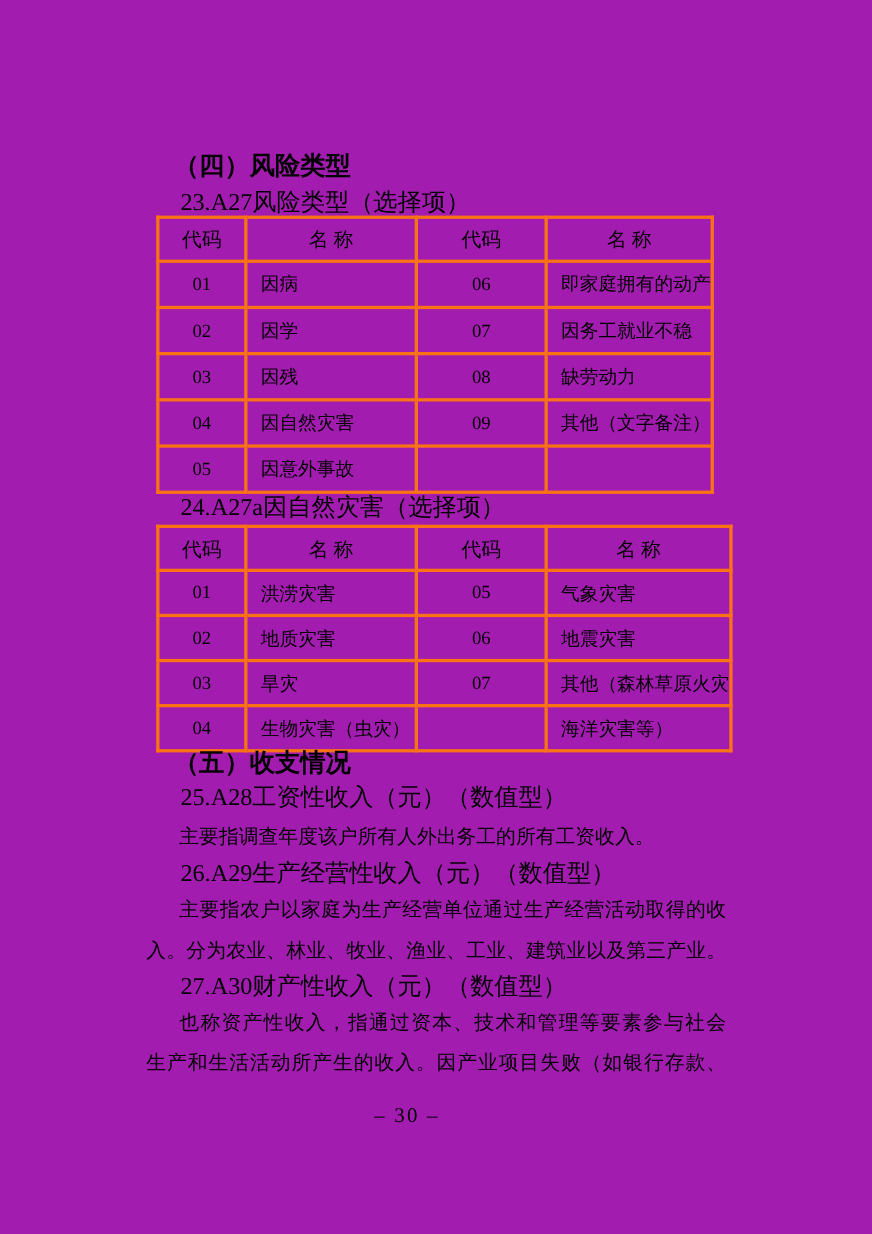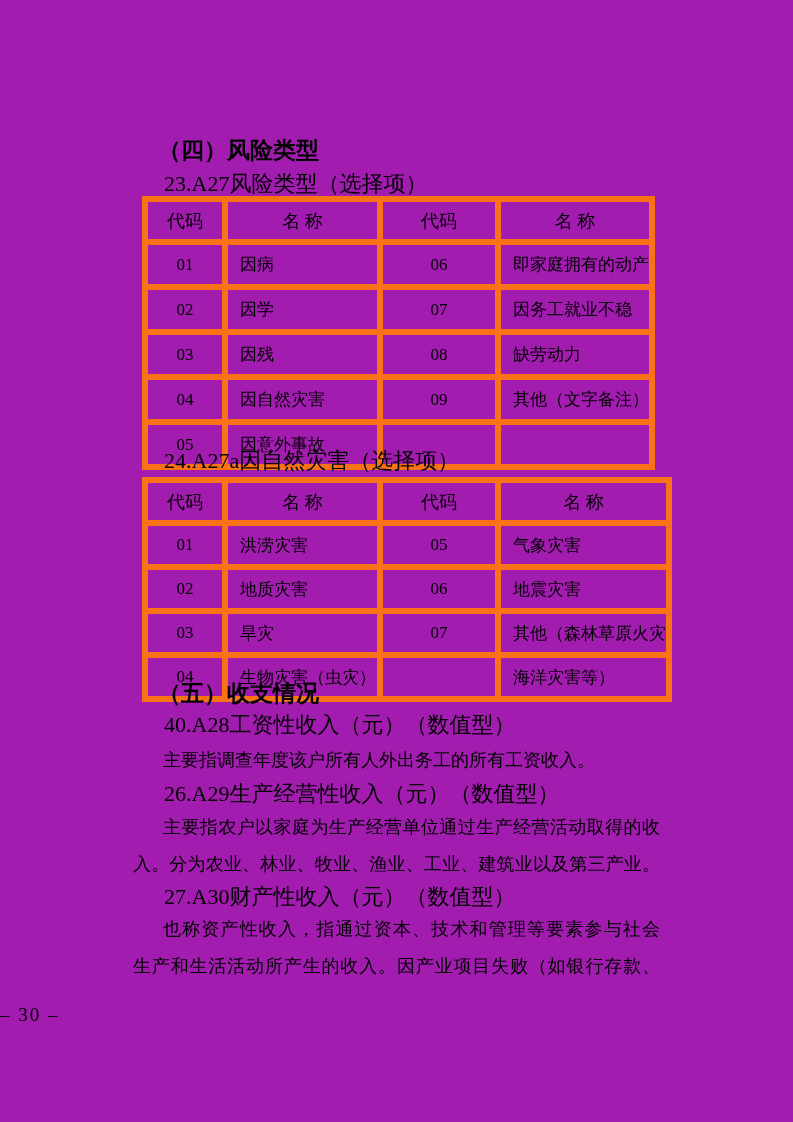--- a/index.html
+++ b/index.html
@@ -33,21 +33,21 @@
     white-space: nowrap;
   }
   table.grid {
     position: absolute;
     left: 142px;
     border-collapse: collapse;
     table-layout: fixed;
     border: 2px solid #000;
   }
   .grid th, .grid td {
-    border: 6px solid #f97316;
+    border: 3px solid #f97316;
     padding: 0;
     font-size: 17px;
     font-weight: 400;
     vertical-align: middle;
     overflow: visible;
   }
   .grid th {
     font-size: 18px;
     text-align: center;
     height: 37px;
@@ -71,20 +71,21 @@
   .line.first { padding-left: 30px; }
   .line.just {
     text-align: justify;
     text-align-last: justify;
   }
   .page-num {
     position: absolute;
     top: 1004px;
     left: 0;
     width: 740px;
+    text-align: center;
     font-size: 19px;
     letter-spacing: 2px;
   }
 </style>
 </head>
 <body>
 
 <div class="page">
 
   <div class="sec-heading" style="top:137px;">（四）风险类型</div>
@@ -180,21 +181,21 @@
         <td class="code">04</td>
         <td class="name">生物灾害（虫灾）</td>
         <td class="code"></td>
         <td class="name">海洋灾害等）</td>
       </tr>
     </tbody>
   </table>
 
   <div class="sec-heading" style="top:680px;">（五）收支情况</div>
 
-  <div class="item-heading" style="top:711px;">40.A28工资性收入（元）（数值型）</div>
+  <div class="item-heading" style="top:711px;">25.A28工资性收入（元）（数值型）</div>
 
   <div class="body-block" style="top:742px;">
     <div class="line first">主要指调查年度该户所有人外出务工的所有工资收入。</div>
   </div>
 
   <div class="item-heading" style="top:780px;">26.A29生产经营性收入（元）（数值型）</div>
 
   <div class="body-block" style="top:809px;">
     <div class="line first just">主要指农户以家庭为生产经营单位通过生产经营活动取得的收</div>
     <div class="line just">入。分为农业、林业、牧业、渔业、工业、建筑业以及第三产业。</div>

